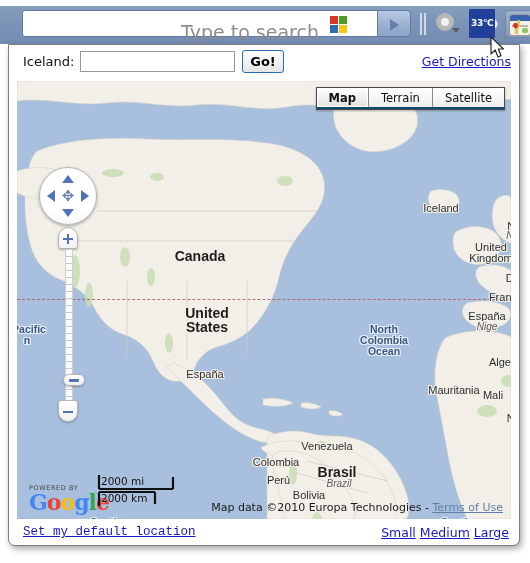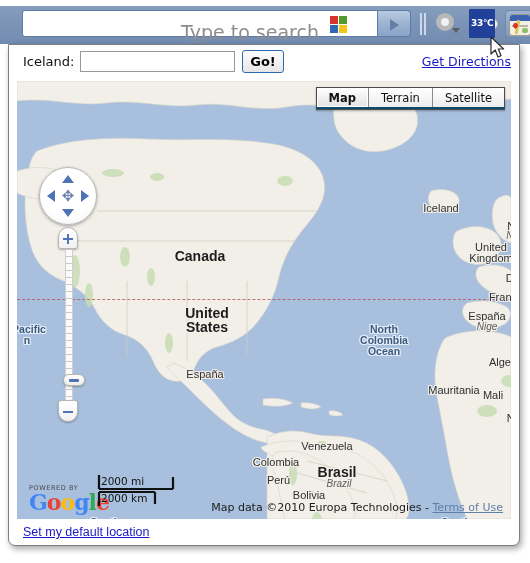--- a/index.html
+++ b/index.html
@@ -499,21 +499,21 @@
     position: absolute;
     left: 0; bottom: 0;
     width: 510px; height: 26px;
   }
   .default-loc {
     position: absolute;
     left: 14px; top: 6px;
     font-size: 12.5px;
     color: #1919c4;
     text-decoration: underline;
-    font-family: Liberation Sans, sans-serif;
+    font-family: Liberation Mono, monospace;
     cursor: pointer;
   }
   .size-links {
     position: absolute;
     right: 10px; top: 6px;
     font-size: 12.5px;
     font-family: "DejaVu Sans", sans-serif;
   }
   .size-links span {
     color: #1919c4;
@@ -745,20 +745,23 @@
         <div class="scale-km">2000 km</div>
       </div>
 
       <div class="attribution">
         <span>Map data ©2010 Europa Technologies - </span><a>Terms of Use</a>
       </div>
     </div>
 
     <div class="bottom-bar">
       <div class="default-loc">Set my default location</div>
+      <div class="size-links">
+        <span>Small</span><span>Medium</span><span>Large</span>
+      </div>
     </div>
   </div>
 
   <svg class="cursor" viewBox="0 0 16 24">
     <path d="M1,1 L1,18 L5.2,14 L8,21 L11,19.6 L8.3,13 L13.6,13 Z" fill="#ffffff" stroke="#2a2a2a" stroke-width="1.2" stroke-linejoin="round"></path>
   </svg>
 
 </div>
 
 </body></html>

